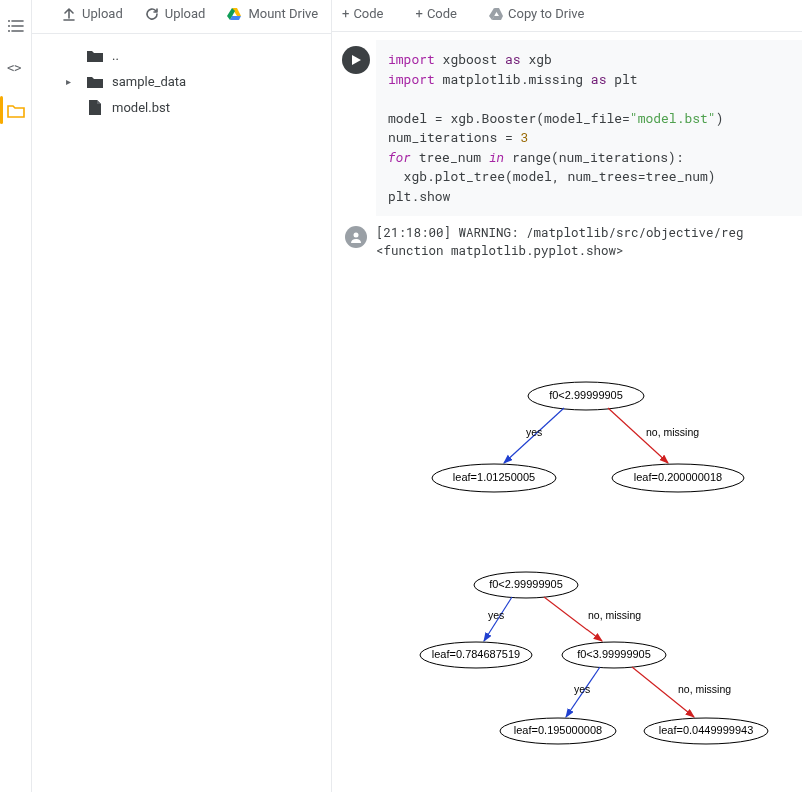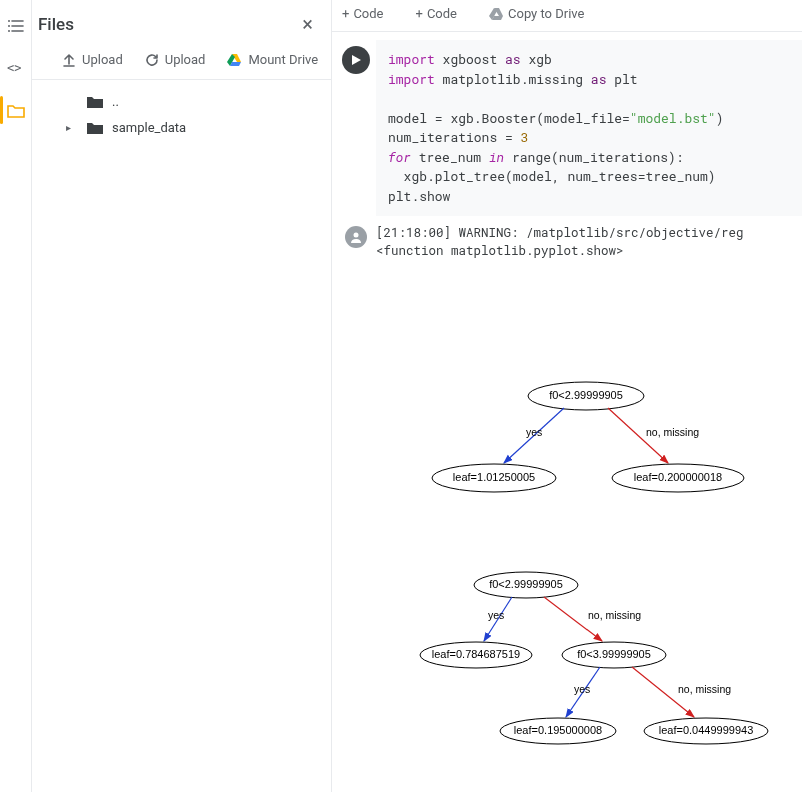--- a/index.html
+++ b/index.html
@@ -119,24 +119,20 @@
       </svg>
   </div>
   <div class="ic active-tab">
     <svg width="18" height="15" viewBox="0 0 18 15">
         <path d="M1 3h5l2 2h9v9H1z" fill="none" stroke="#f9ab00" stroke-width="1.6"></path>
       </svg>
   </div>
 </div>
 
 <div class="files-panel">
-  <div class="files-header">
-    <h2>Files</h2>
-    <span class="close-x">×</span>
-  </div>
   <div class="files-toolbar">
     <div class="tbtn">
       <svg width="14" height="14" viewBox="0 0 14 14">
           <path d="M7 11V3M3 6l4-4 4 4M2 13h10" fill="none" stroke="#5f6368" stroke-width="1.6" stroke-linecap="round" stroke-linejoin="round"></path>
         </svg>
       <span>Upload</span>
     </div>
     <div class="tbtn">
       <svg width="14" height="14" viewBox="0 0 14 14">
           <path d="M12 7a5 5 0 1 1-1.5-3.5M12 2v3h-3" fill="none" stroke="#5f6368" stroke-width="1.6" stroke-linecap="round" stroke-linejoin="round"></path>
@@ -164,20 +160,30 @@
       <span>..</span>
     </div>
     <div class="tree-row">
       <span class="arrow">▸</span>
       <span class="folder-ic">
         <svg width="18" height="15" viewBox="0 0 18 15">
             <path d="M1 3h5l2 2h9v9H1z" fill="#3c4043"></path>
           </svg>
       </span>
       <span>sample_data</span>
+    </div>
+    <div class="tree-row">
+      <span class="arrow"></span>
+      <span class="file-ic">
+        <svg width="14" height="17" viewBox="0 0 14 17">
+            <path d="M1 1h8l4 4v11H1z" fill="#3c4043"></path>
+            <path d="M9 1v4h4" fill="#5f6368"></path>
+          </svg>
+      </span>
+      <span>model.bst</span>
     </div>
   </div>
 </div>
 
 <div class="notebook">
   <div class="nb-actions">
     <div class="abtn">
       <span>+</span>
       <span>Code</span>
     </div>

